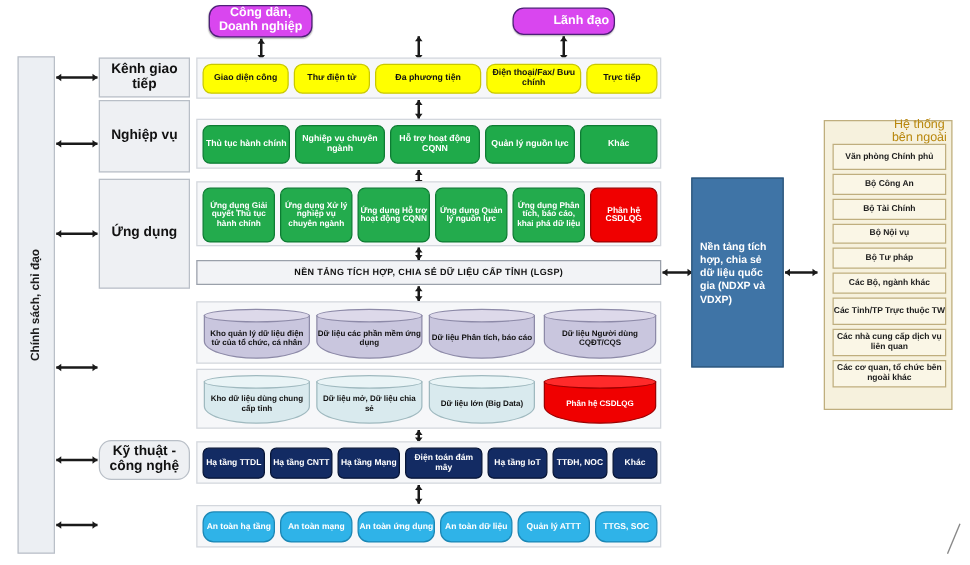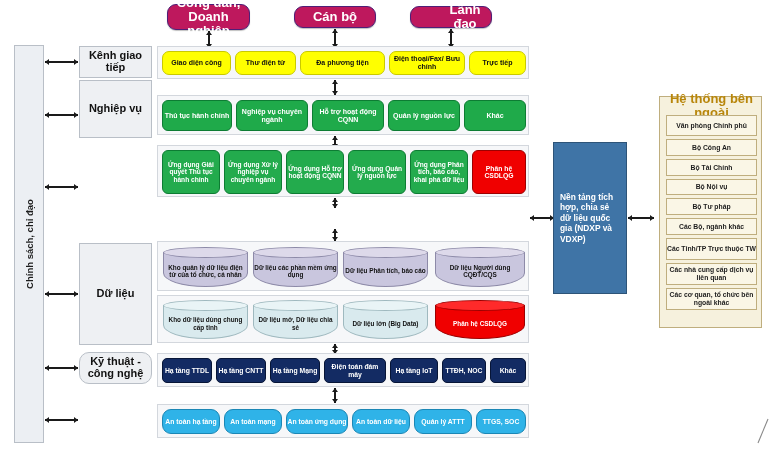--- a/index.html
+++ b/index.html
@@ -37,22 +37,22 @@
     padding: 2px;
   }
 
   
   .row-panel {
     background: #f6f7f9; border: 1px solid #d3d7dd;
   }
 
   
   .actor {
-    background: #be185d; border: 1px solid #4e1f78; border-radius: 9px;
-    color: #ffffff; font-size: 13px; font-weight: bold;
+    background: #d946ef; border: 1px solid #4e1f78; border-radius: 9px;
+    color: #ffffff; font-size: 10px; font-weight: bold;
     box-shadow: 0 1px 1px rgba(0,0,0,.25);
   }
 
   
   .chip-yellow {
     background: #ffff00; border: 1px solid #c9c900; border-radius: 7px;
     color: #111; font-size: 7px; font-weight: bold;
   }
   
   .chip-green {
@@ -116,21 +116,21 @@
     color: #ffffff; font-size: 8.4px; font-weight: bold;
     line-height: 1.25; text-align: left; padding: 0 6px;
     display: flex; align-items: center;
   }
 
   
   #ext-panel {
     background: #f6f1dd; border: 1px solid #bfae7e;
   }
   #ext-title {
-    color: #b8860b; font-size: 13px; font-weight: bold;
+    color: #b8860b; font-size: 10px; font-weight: normal; padding-left: 48px;
   }
   .ext-item {
     background: #faf6e6; border: 1px solid #bfae7e;
     font-size: 6.8px; font-weight: bold; color: #1c1c1c;
     line-height: 1.12;
   }
 
   
   .arrow-v, .arrow-h { position: absolute; }
   .arrow-v .shaft {
@@ -167,23 +167,20 @@
 
 <div id="canvas">
 
   <div class="abs" id="policy-bar">
     <span class="vtext">Chính sách, chỉ đạo</span>
   </div>
 
   <div class="abs ctr actor" style="left:167px;top:4px;width:83px;height:26px;">
     <span>Công dân, Doanh nghiệp</span>
   </div>
-  <div class="abs ctr actor" style="left:294px;top:6px;width:82px;height:22px;">
-    <span>Cán bộ</span>
-  </div>
   <div class="abs ctr actor" style="left:410px;top:6px;width:82px;height:22px;padding-left:28px;">
     <span>Lãnh đạo</span>
   </div>
 
   <div class="abs arrow-v" style="left:205px;top:31px;width:8px;height:17px;">
     <div class="shaft"></div>
       <div class="hu"></div>
       <div class="hd"></div>
     </div>
   <div class="abs arrow-v" style="left:331px;top:29px;width:8px;height:19px;">
@@ -198,24 +195,24 @@
     </div>
 
   <div class="abs ctr layer-label" style="left:79px;top:46px;width:73px;height:32px;">
     <span>Kênh giao tiếp</span>
     </div>
 
   <div class="abs ctr layer-label" style="left:79px;top:80px;width:73px;height:58px;">
     <span>Nghiệp vụ</span>
     </div>
 
-
-  <div class="abs ctr layer-label" style="left:79px;top:243px;width:73px;height:102px;">
-    <span>Dữ liệu</span>
-    </div>
+  <div class="abs ctr layer-label" style="left:79px;top:143px;width:73px;height:88px;">
+    <span>Ứng dụng</span>
+    </div>
+
 
   <div class="abs ctr layer-label" style="left:79px;top:352px;width:73px;height:32px;border-radius:10px;">
     <span>Kỹ thuật - công nghệ</span>
     </div>
 
 
   <div class="abs arrow-h" style="left:45px;top:58px;width:33px;height:8px;">
     <div class="shaft"></div>
       <div class="hl"></div>
       <div class="hr"></div>
@@ -314,20 +311,23 @@
       <span>Phân hệ CSDLQG</span>
       </div>
   </div>
 
   <div class="abs arrow-v" style="left:331px;top:198px;width:8px;height:10px;">
     <div class="shaft"></div>
       <div class="hu"></div>
       <div class="hd"></div>
     </div>
 
+  <div class="abs ctr" id="lgsp-bar" style="left:157px;top:208px;width:372px;height:20px;">
+    <span>NỀN TẢNG TÍCH HỢP, CHIA SẺ DỮ LIỆU CẤP TỈNH (LGSP)</span>
+  </div>
 
   <div class="abs arrow-v" style="left:331px;top:229px;width:8px;height:12px;">
     <div class="shaft"></div>
       <div class="hu"></div>
       <div class="hd"></div>
     </div>
 
   <div class="abs arrow-h" style="left:530px;top:214px;width:24px;height:8px;">
     <div class="shaft"></div>
       <div class="hl"></div>

